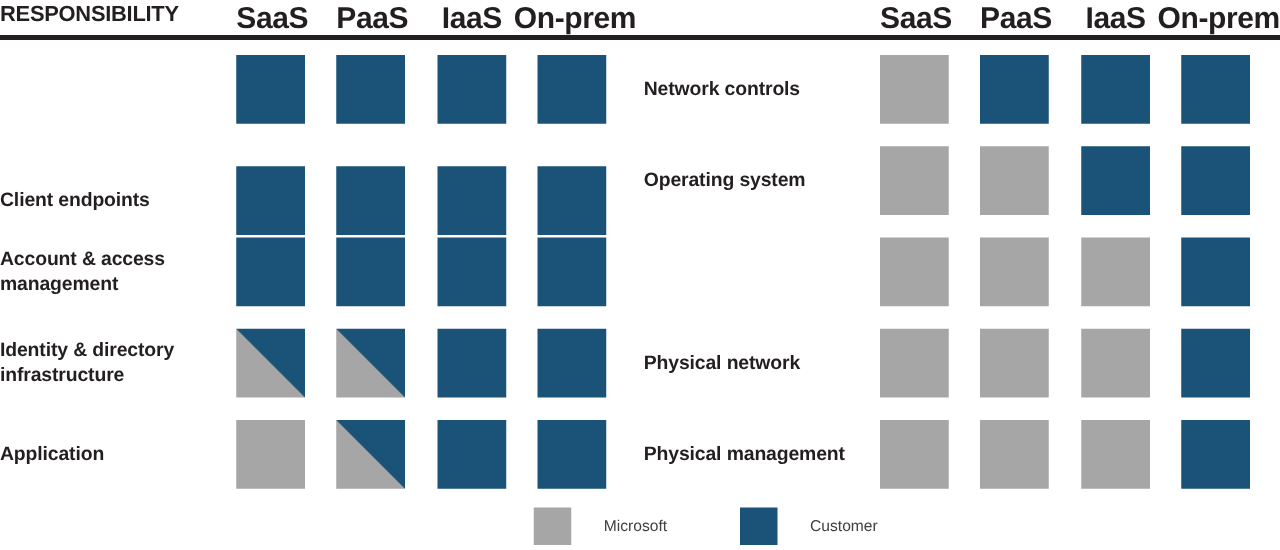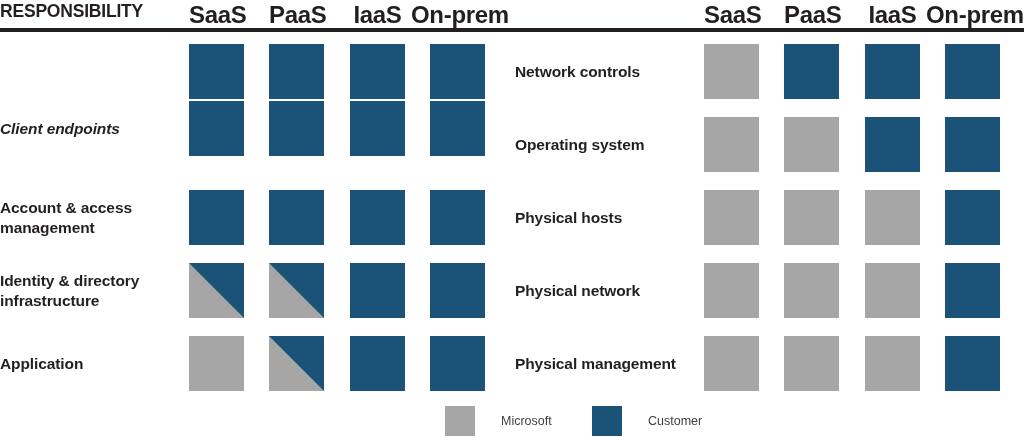--- a/index.html
+++ b/index.html
@@ -150,21 +150,21 @@
     <div class="rule"></div>
   </div>
 
   <div class="panel left" id="panel-left">
       <div class="row" style="top: 0px;">
         <div class="cell customer" style="left: 189px;"></div>
         <div class="cell customer" style="left: 269px;"></div>
         <div class="cell customer" style="left: 350px;"></div>
         <div class="cell customer" style="left: 430px;"></div>
       </div>
-      <div class="row" style="top: 57px; font-style: italic;">
+      <div class="row" style="top: 89px;">
         <div class="row-label">Client endpoints</div>
         <div class="cell customer" style="left: 189px;"></div>
         <div class="cell customer" style="left: 269px;"></div>
         <div class="cell customer" style="left: 350px;"></div>
         <div class="cell customer" style="left: 430px;"></div>
       </div>
       <div class="row" style="top: 146px;">
         <div class="row-label">Account &amp; access management</div>
         <div class="cell customer" style="left: 189px;"></div>
         <div class="cell customer" style="left: 269px;"></div>
@@ -196,21 +196,20 @@
         <div class="cell customer" style="left: 430px;"></div>
       </div>
       <div class="row" style="top: 73px;">
         <div class="row-label wide">Operating system</div>
         <div class="cell microsoft" style="left: 189px;"></div>
         <div class="cell microsoft" style="left: 269px;"></div>
         <div class="cell customer" style="left: 350px;"></div>
         <div class="cell customer" style="left: 430px;"></div>
       </div>
       <div class="row" style="top: 146px;">
-        <div class="row-label wide">Physical hosts</div>
         <div class="cell microsoft" style="left: 189px;"></div>
         <div class="cell microsoft" style="left: 269px;"></div>
         <div class="cell microsoft" style="left: 350px;"></div>
         <div class="cell customer" style="left: 430px;"></div>
       </div>
       <div class="row" style="top: 219px; text-align: right;">
         <div class="row-label wide">Physical network</div>
         <div class="cell microsoft" style="left: 189px;"></div>
         <div class="cell microsoft" style="left: 269px;"></div>
         <div class="cell microsoft" style="left: 350px;"></div>
@@ -219,21 +218,21 @@
       <div class="row" style="top: 292px;">
         <div class="row-label wide">Physical management</div>
         <div class="cell microsoft" style="left: 189px;"></div>
         <div class="cell microsoft" style="left: 269px;"></div>
         <div class="cell microsoft" style="left: 350px;"></div>
         <div class="cell customer" style="left: 430px;"></div>
       </div>
     </div>
 
   <div class="legend">
-    <div class="legend-item" style="left:433px;padding-left:12px;">
+    <div class="legend-item" style="left:415px;padding-left:12px;">
       <span class="legend-swatch" style="background:#a6a6a6;"></span>
       <span class="legend-label">Microsoft</span>
     </div>
     <div class="legend-item" style="left:592px;justify-content:flex-end;">
       <span class="legend-swatch" style="background:#1a5377;"></span>
       <span class="legend-label">Customer</span>
     </div>
   </div>
 
 </div>

